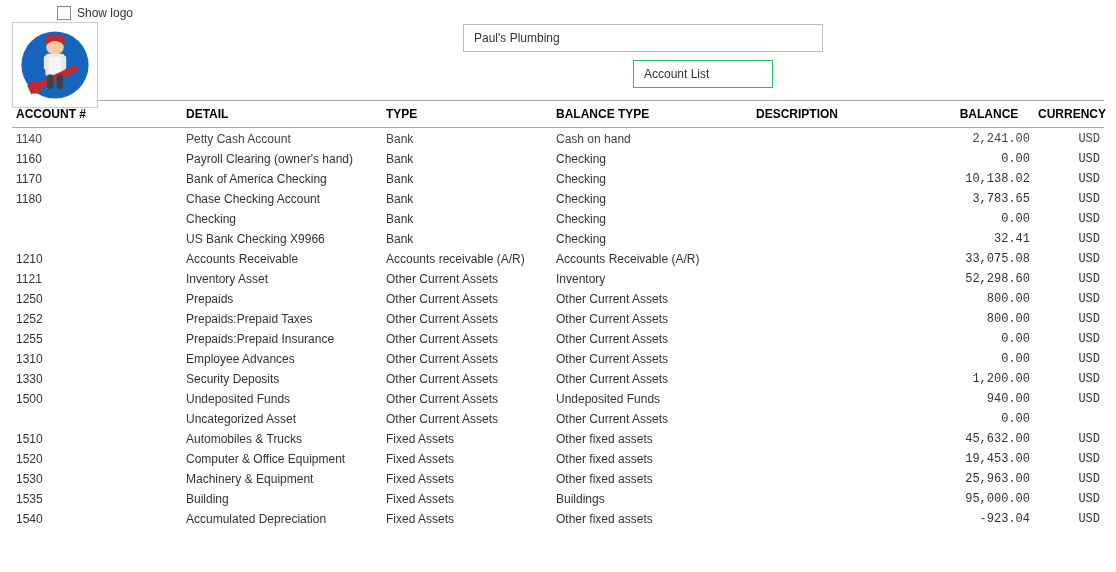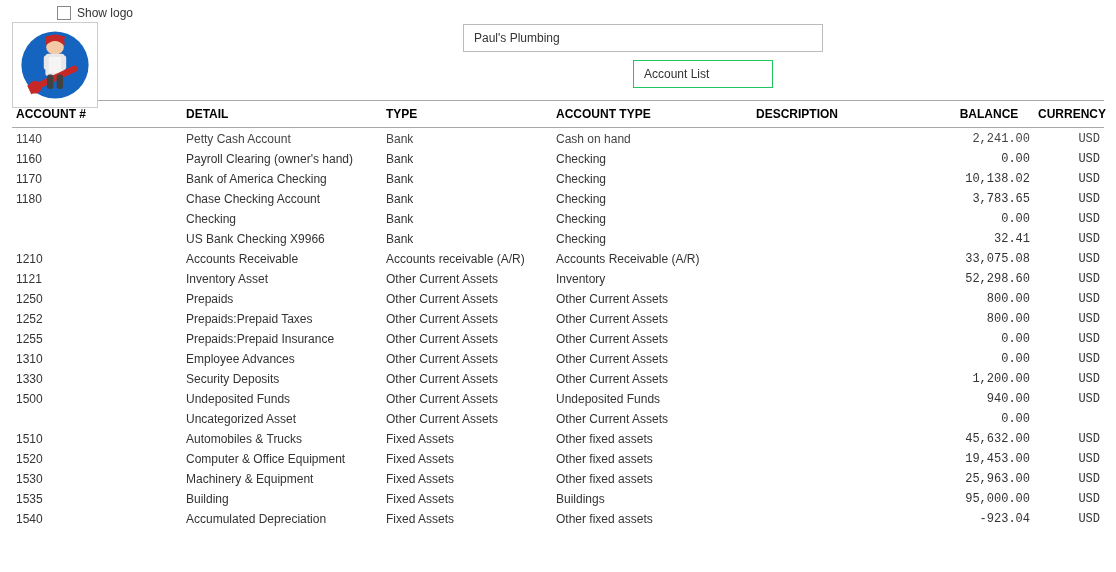--- a/index.html
+++ b/index.html
@@ -158,21 +158,21 @@
         <col class="col-detail">
         <col class="col-desc">
         <col class="col-balance">
         <col class="col-currency">
     </colgroup>
     <thead>
       <tr>
         <th>ACCOUNT #</th>
         <th>DETAIL</th>
         <th>TYPE</th>
-        <th>ACCOUNT TYPE</th>
+        <th>BALANCE TYPE</th>
         <th>DESCRIPTION</th>
         <th class="right">BALANCE</th>
         <th class="right">CURRENCY</th>
       </tr>
     </thead>
     <tbody id="tbody">
         <tr class="first-row">
           <td>1140</td>
           <td>Petty Cash Account</td>
           <td>Bank</td>

